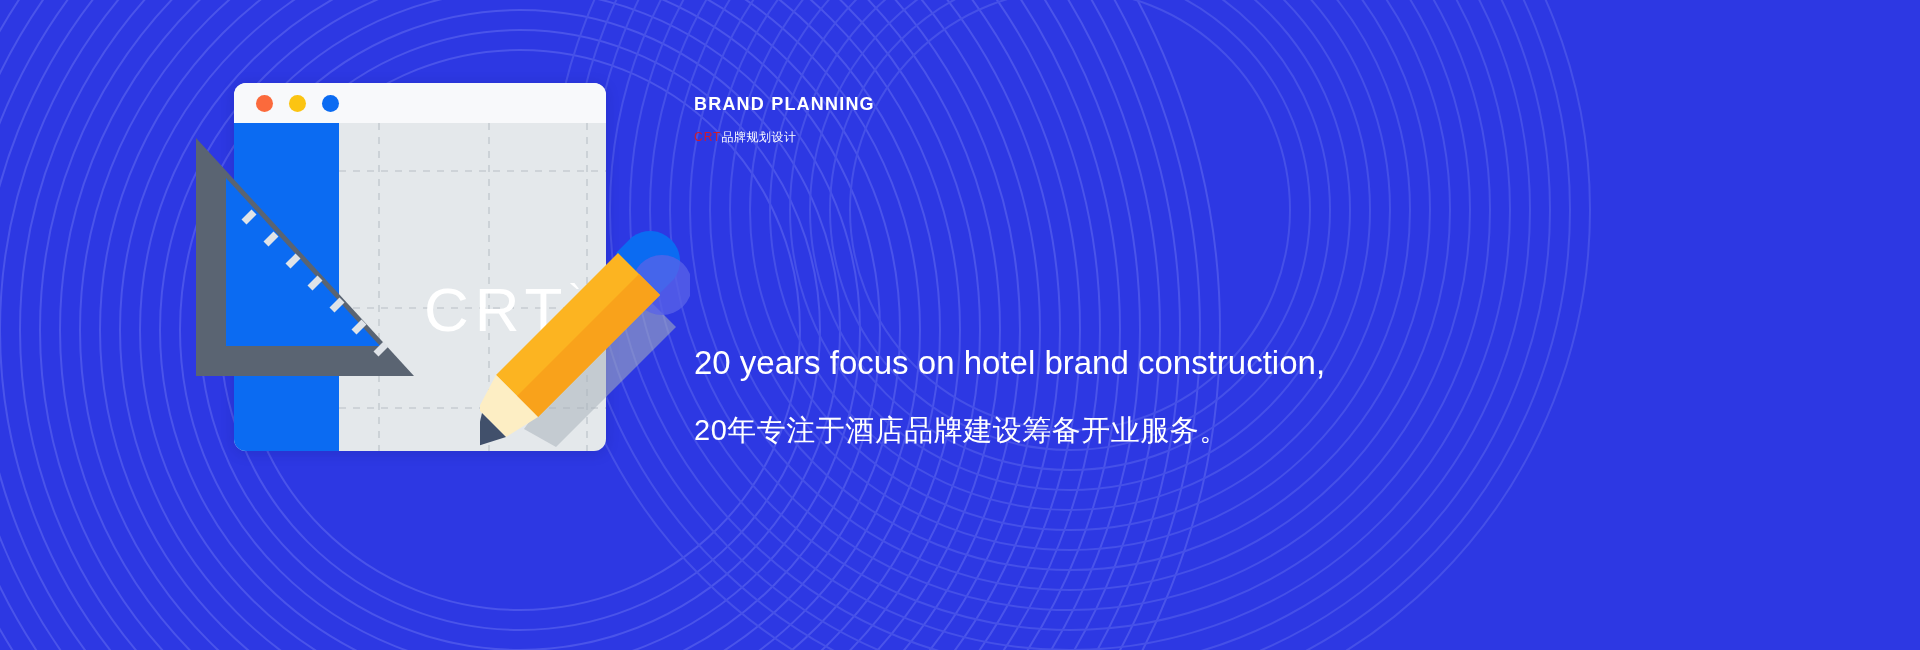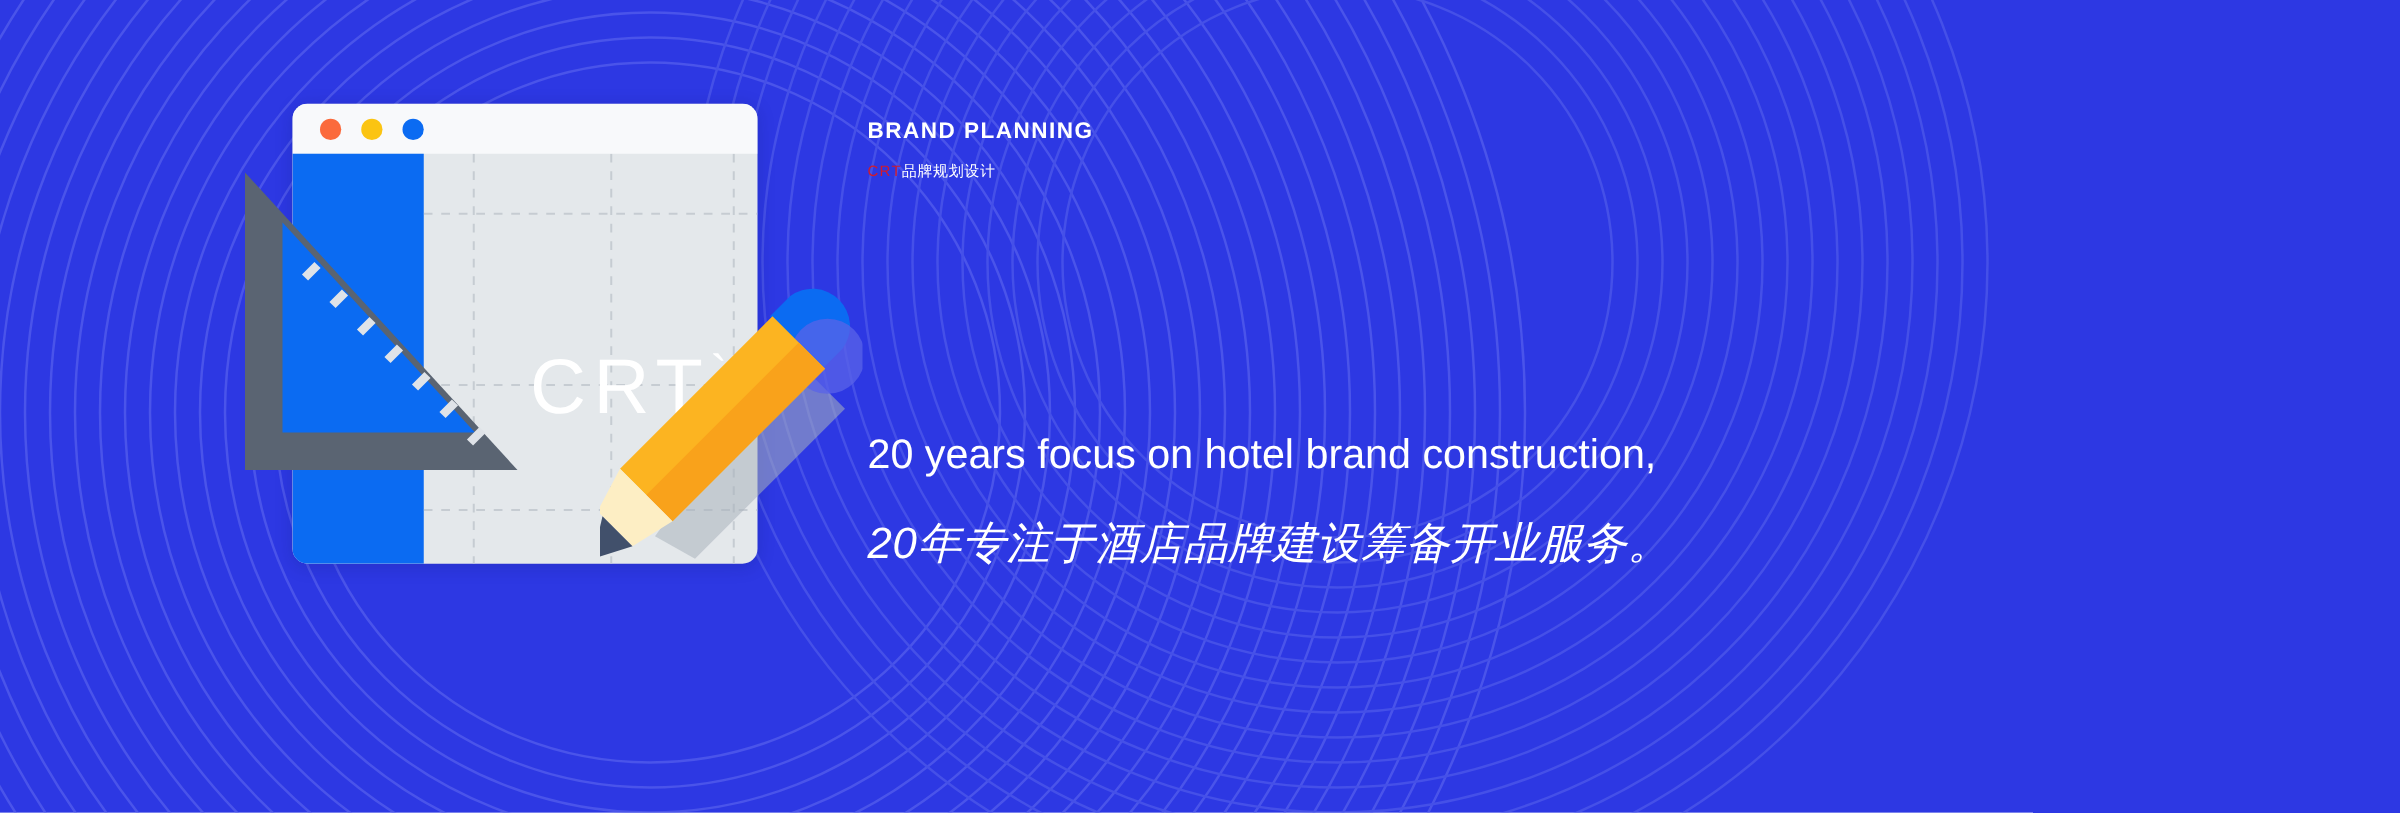--- a/index.html
+++ b/index.html
@@ -132,24 +132,23 @@
     font-size:33px;
     line-height:1.32;
     font-weight:400;
     font-family:"Liberation Sans", sans-serif;
     margin-top:16px;
   }
   .headline-cn{
     position:absolute;
     left:0; top:412px;
     color:#ffffff;
-    font-size:35px;
+    font-size:29px;
     line-height:1.3;
     letter-spacing:.5px;
-    font-style:italic;
   }
 </style>
 </head>
 <body>
 
 <div class="banner">
 
   <div class="rings">
     <svg viewBox="0 0 1500 1500" xmlns="http://www.w3.org/2000/svg">
       <g fill="none" stroke="#4a54ea" stroke-width="2">

